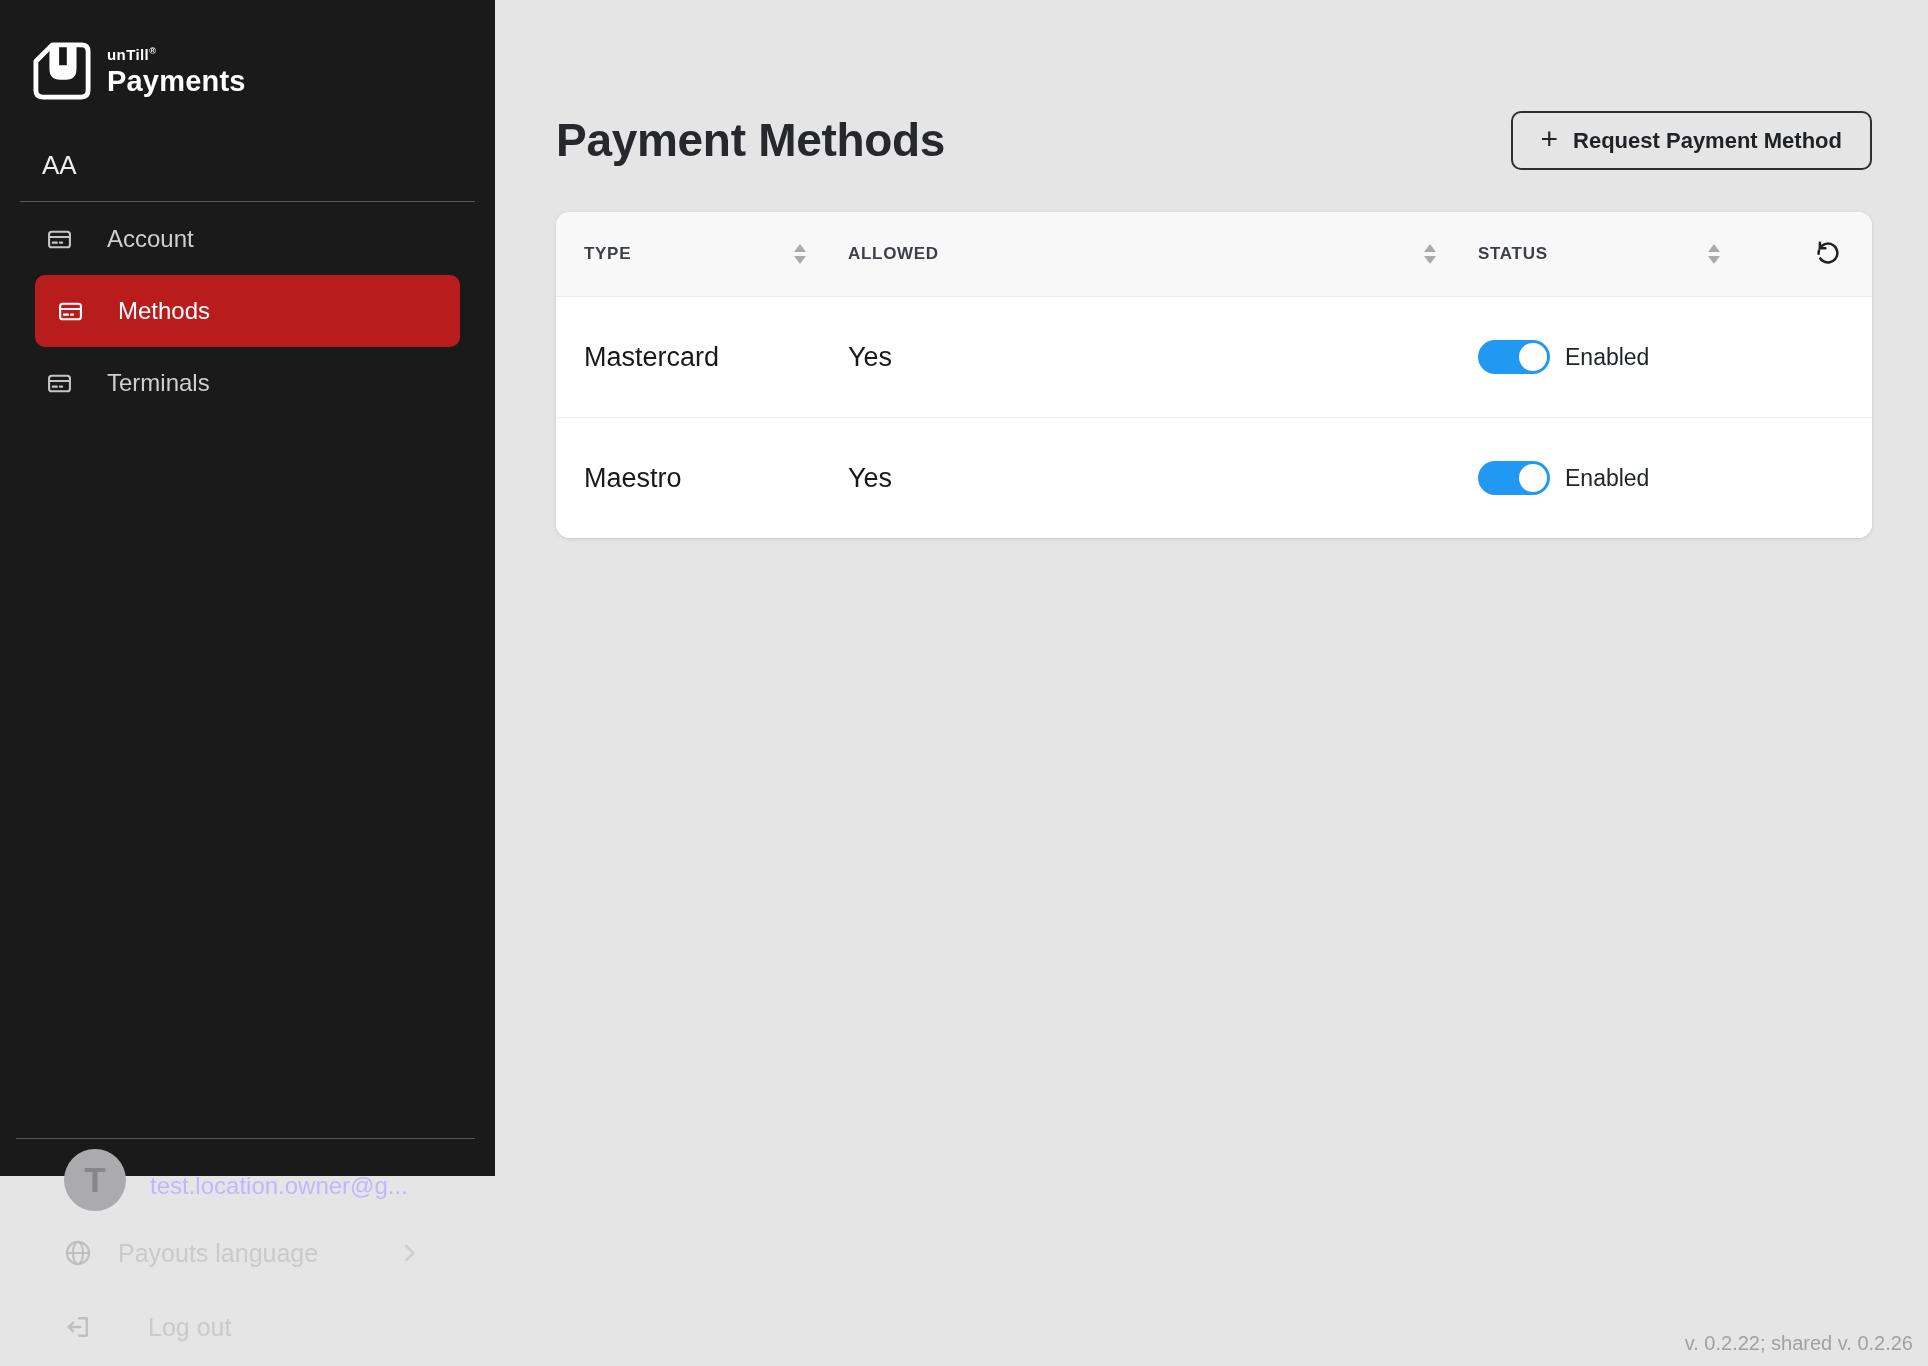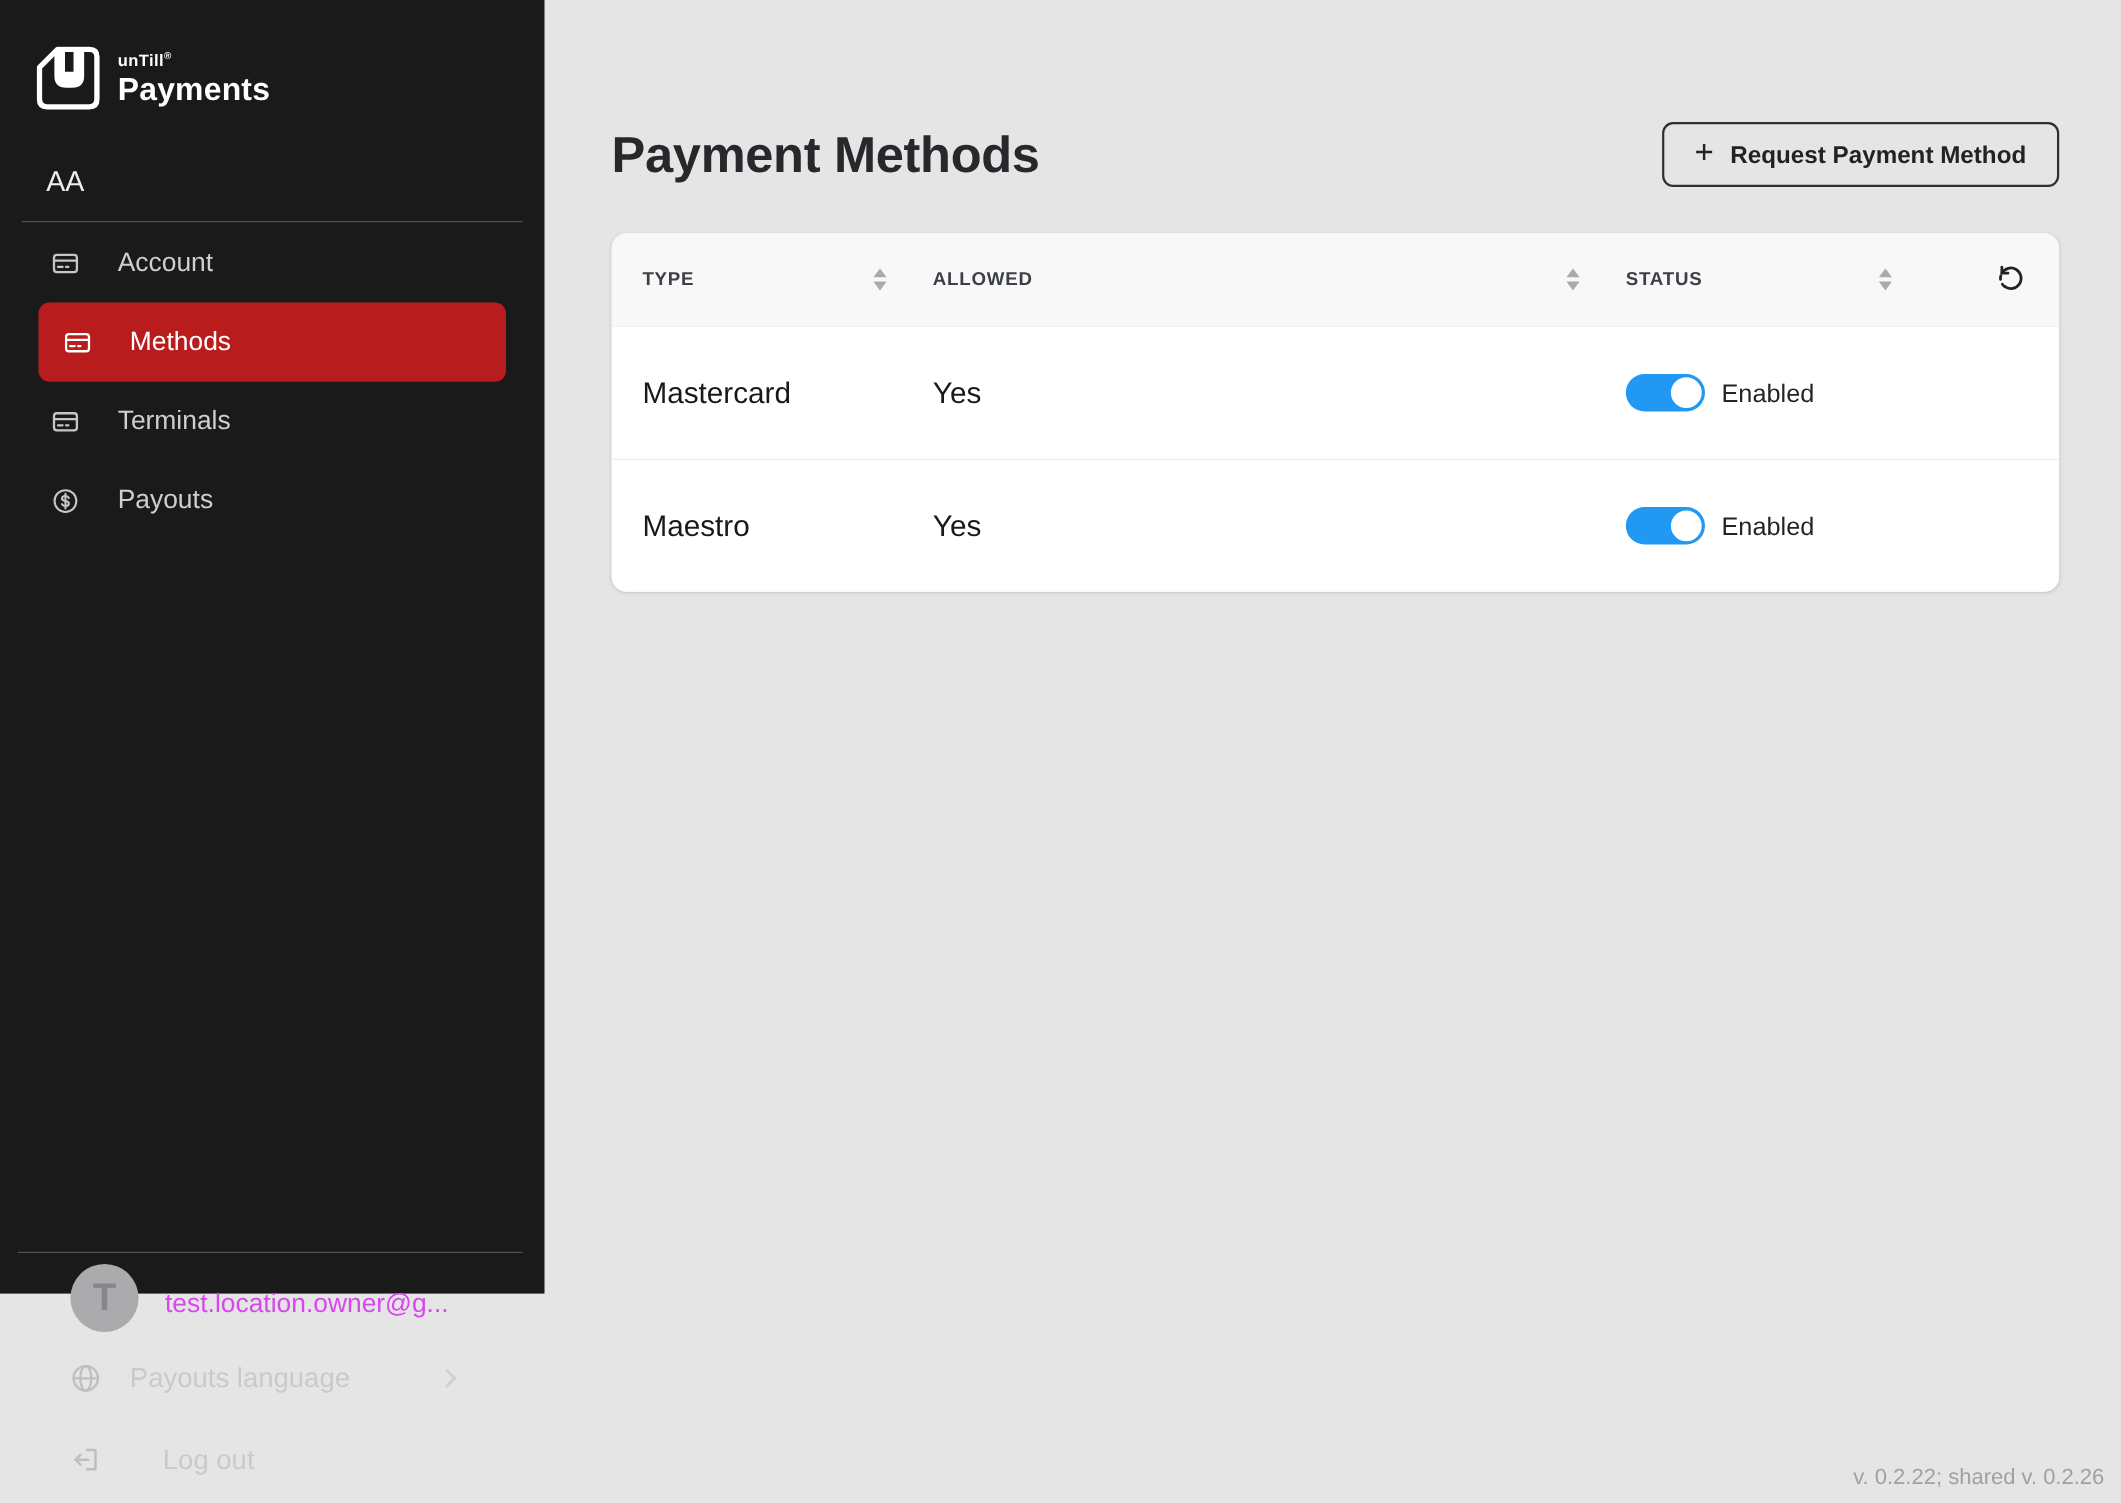--- a/index.html
+++ b/index.html
@@ -37,21 +37,21 @@
     background:#b91c1c; border-radius:10px; margin:0 35px; padding-left:23px; color:#fff;
   }
   .nav-item.selected svg { stroke:#fff; }
 
   .sb-divider-bottom { position:absolute; left:16px; right:20px; top:1138px; height:1px; background:#58585a; }
   .avatar {
     position:absolute; left:64px; top:1149px; width:62px; height:62px; border-radius:50%;
     background:#ababad; color:#85878a; font-size:35px; font-weight:700;
     display:flex; align-items:center; justify-content:center;
   }
-  .user-email { position:absolute; left:150px; top:1172px; font-size:24px; color:#d946ef; cursor:pointer; }
+  .user-email { position:absolute; left:150px; top:1172px; font-size:24px; color:#c4b5fd; cursor:pointer; }
   .lang-row { position:absolute; left:64px; top:1230px; height:46px; display:flex; align-items:center; cursor:pointer; }
   .lang-row svg { width:28px; height:28px; stroke:#bebfc0; }
   .lang-label { margin-left:26px; font-size:25px; color:#c9cacb; }
   .lang-chevron { position:absolute; left:396px; top:1240px; }
   .lang-chevron svg { width:26px; height:26px; stroke:#cfd0d1; }
   .logout-row { position:absolute; left:64px; top:1304px; height:46px; display:flex; align-items:center; cursor:pointer;gap:30px; }
   .logout-row svg { width:28px; height:28px; stroke:#bebfc0; }
   .logout-label { margin-left:26px; font-size:25px; color:#c9cacb; }
 
   
@@ -146,28 +146,20 @@
       <span>Methods</span>
     </div>
     <div class="nav-item">
       <svg viewBox="0 0 24 24" fill="none" stroke-width="2" stroke-linecap="round" stroke-linejoin="round">
         <rect x="2" y="4.5" width="20" height="15" rx="2.5"></rect>
           <line x1="2" y1="9.6" x2="22" y2="9.6"></line>
         <line x1="5.5" y1="15" x2="9.5" y2="15"></line>
           <line x1="12.5" y1="15" x2="14.5" y2="15"></line>
       </svg>
       <span>Terminals</span>
-    </div>
-    <div class="nav-item">
-      <svg viewBox="0 0 24 24" fill="none" stroke-width="1.8" stroke-linecap="round" stroke-linejoin="round">
-        <circle cx="12" cy="12" r="9.5"></circle>
-        <path d="M15 9.3c-.5-1-1.6-1.7-3-1.7-1.7 0-3 .9-3 2.2 0 1.2 1 1.8 3 2.2s3 1 3 2.2c0 1.3-1.3 2.2-3 2.2-1.4 0-2.5-.7-3-1.7"></path>
-        <line x1="12" y1="5.6" x2="12" y2="18.4"></line>
-      </svg>
-      <span>Payouts</span>
     </div>
   </nav>
 
   <div class="sb-divider-bottom"></div>
 
   <div class="avatar">T</div>
   <div class="user-email">test.location.owner@g...</div>
 
   <div class="lang-row">
     <svg viewBox="0 0 24 24" fill="none" stroke-width="1.8" stroke-linecap="round">

